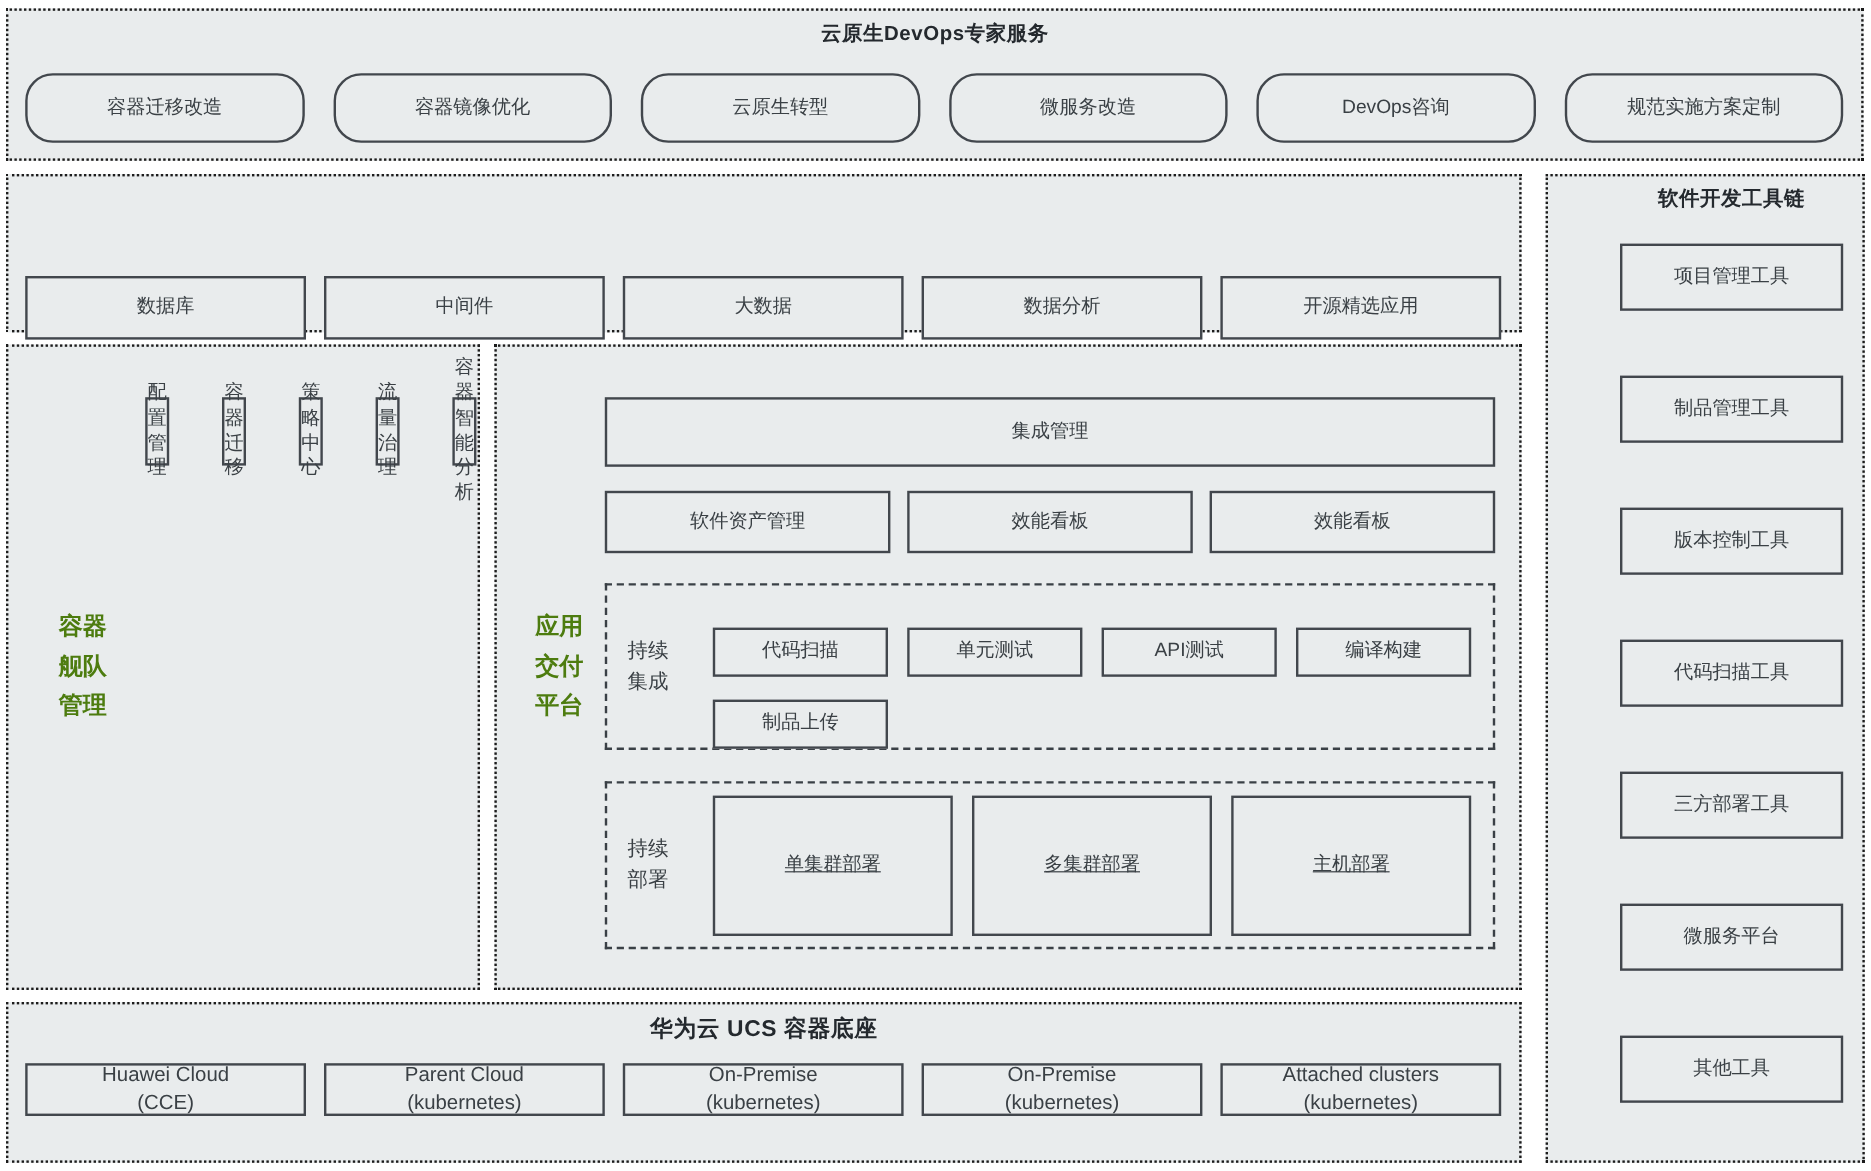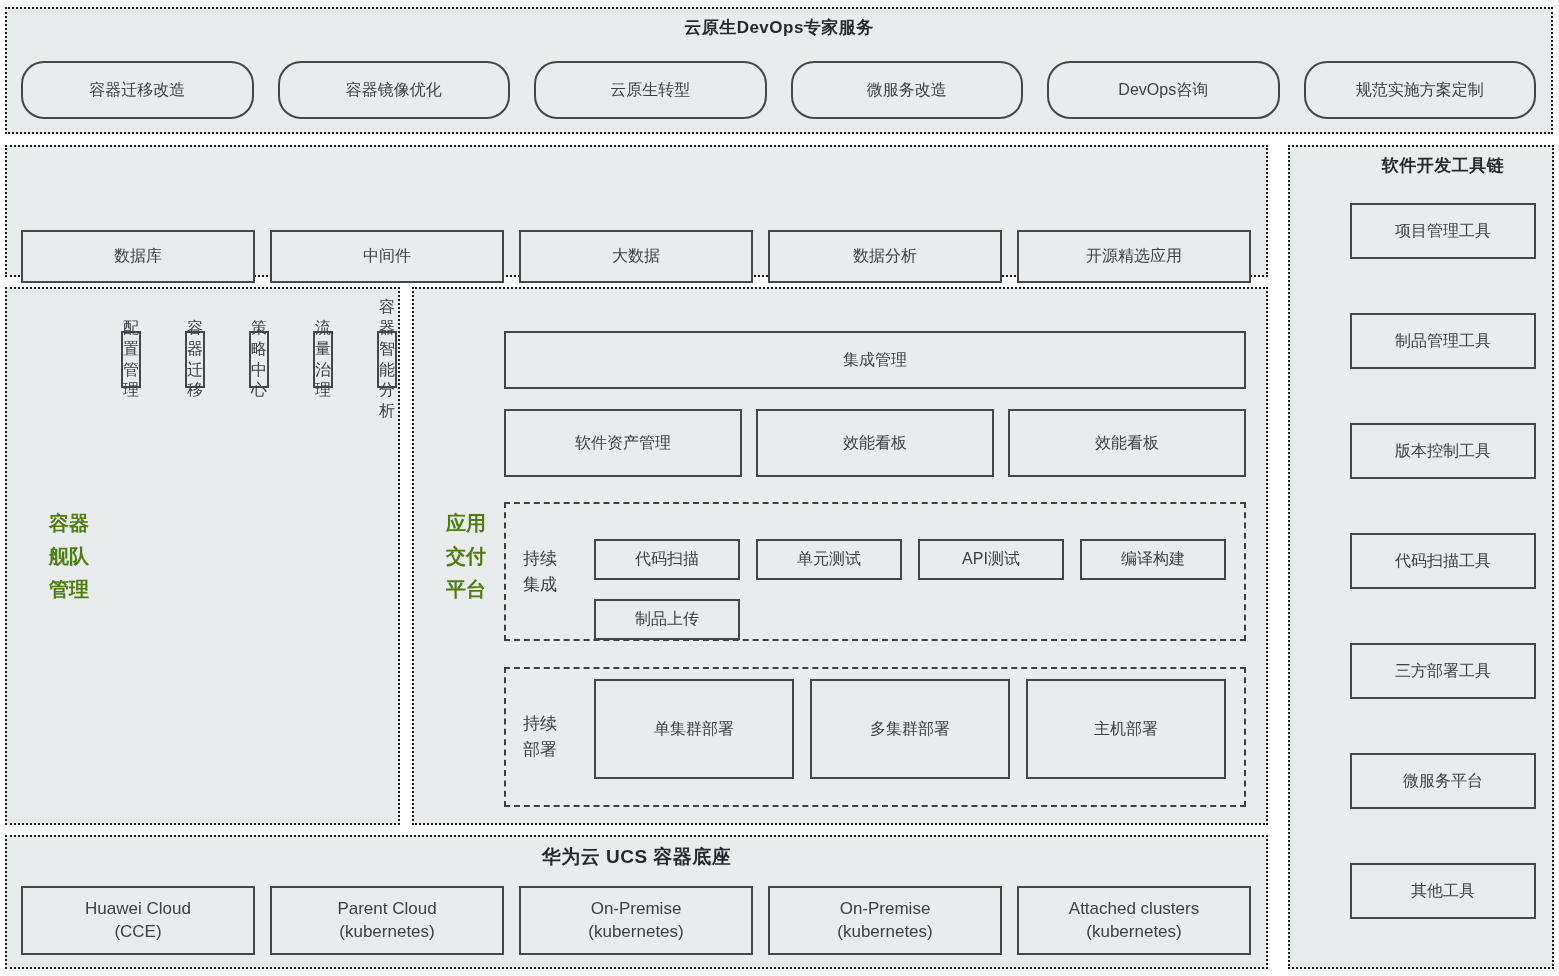--- a/index.html
+++ b/index.html
@@ -43,42 +43,42 @@
   }
   #sec-fleet .vtitle{left:42px;}
   #sec-fleet .fcol{position:absolute;left:114px;top:42px;width:234px;display:flex;gap:44px;}
   #sec-fleet .box{height:57px;}
   
   #sec-delivery{left:412px;top:287px;width:856px;height:538px;}
   #sec-delivery .vtitle{left:32px;}
   #sec-delivery .content{position:absolute;left:90px;top:42px;width:742px;}
   .box-wide{height:58px;}
   .row2{margin-top:20px;display:flex;gap:14px;}
-  .row2 .box{flex:1;height:68px;}
+  .row2 .box{flex:1;height:52px;}
   .dashedbox{
     position:relative;box-sizing:border-box;border:2px dashed #3a4046;
   }
   .dashed-ci{margin-top:25px;height:139px;}
   .dashed-cd{margin-top:26px;height:140px;}
   .dlabel{
     position:absolute;left:17px;top:50%;transform:translateY(-50%);
     font-size:17px;line-height:1.55;color:#3a4045;
   }
   .ci-grid{
     position:absolute;left:88px;top:35px;right:18px;
     display:grid;grid-template-columns:repeat(4,1fr);gap:19px 16px;
   }
   .ci-grid .box{height:41px;}
   .cd-row{position:absolute;left:88px;top:10px;right:18px;display:flex;gap:16px;}
-  .cd-row .box{flex:1;height:100px;}
+  .cd-row .box{flex:1;height:117px;text-decoration:underline;}
   
   #sec-ucs{left:5px;top:835px;width:1263px;height:134px;}
   #sec-ucs .sec-title{font-size:19px;}
   #sec-ucs .hrow{top:49px;gap:15px;}
-  #sec-ucs .box{height:69px;flex-direction:column;font-size:17px;line-height:1.35;}
+  #sec-ucs .box{height:44px;flex-direction:column;font-size:17px;line-height:1.35;}
 </style>
 </head>
 <body>
 
 <div id="sec-expert" class="sec">
   <div class="sec-title">云原生DevOps专家服务</div>
   <div class="hrow">
     <div class="box">容器迁移改造</div>
     <div class="box">容器镜像优化</div>
     <div class="box">云原生转型</div>

